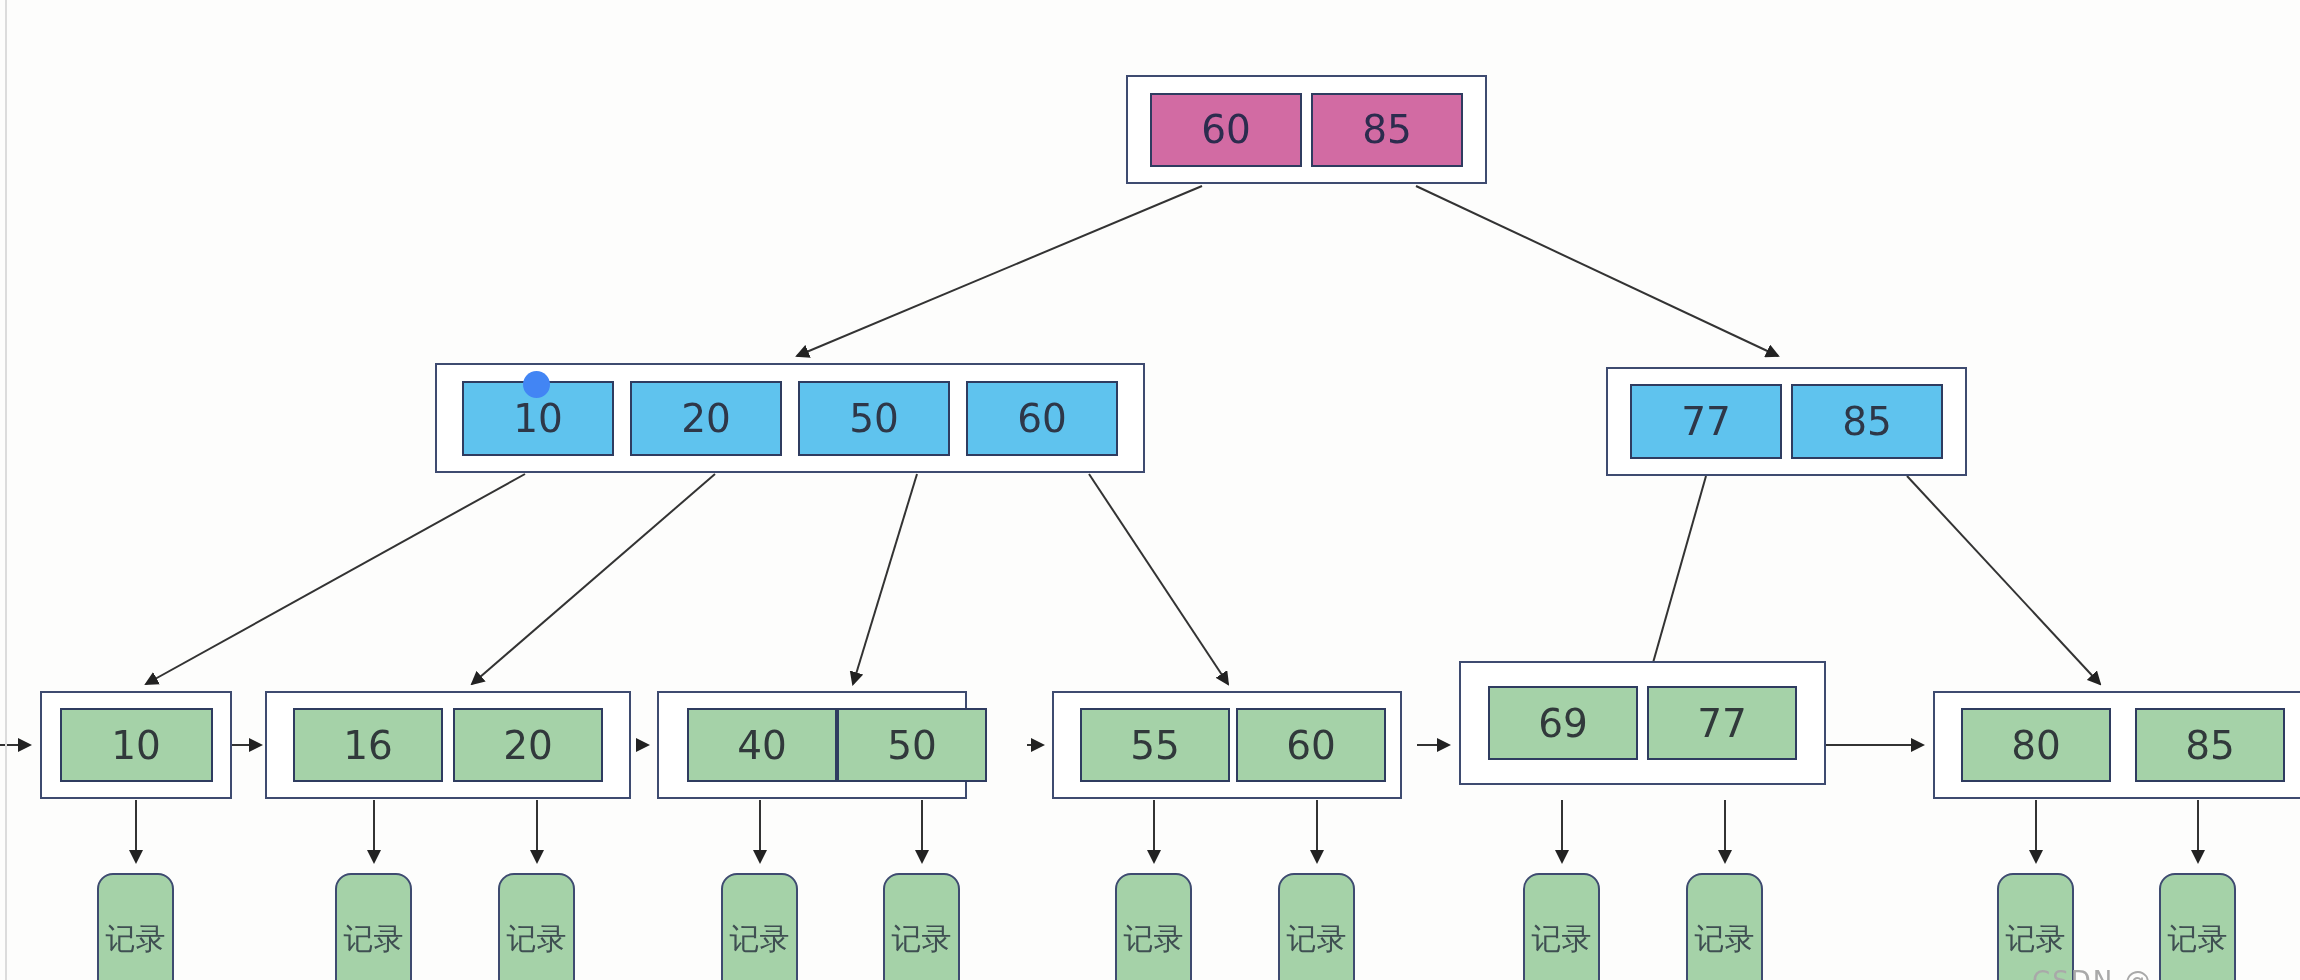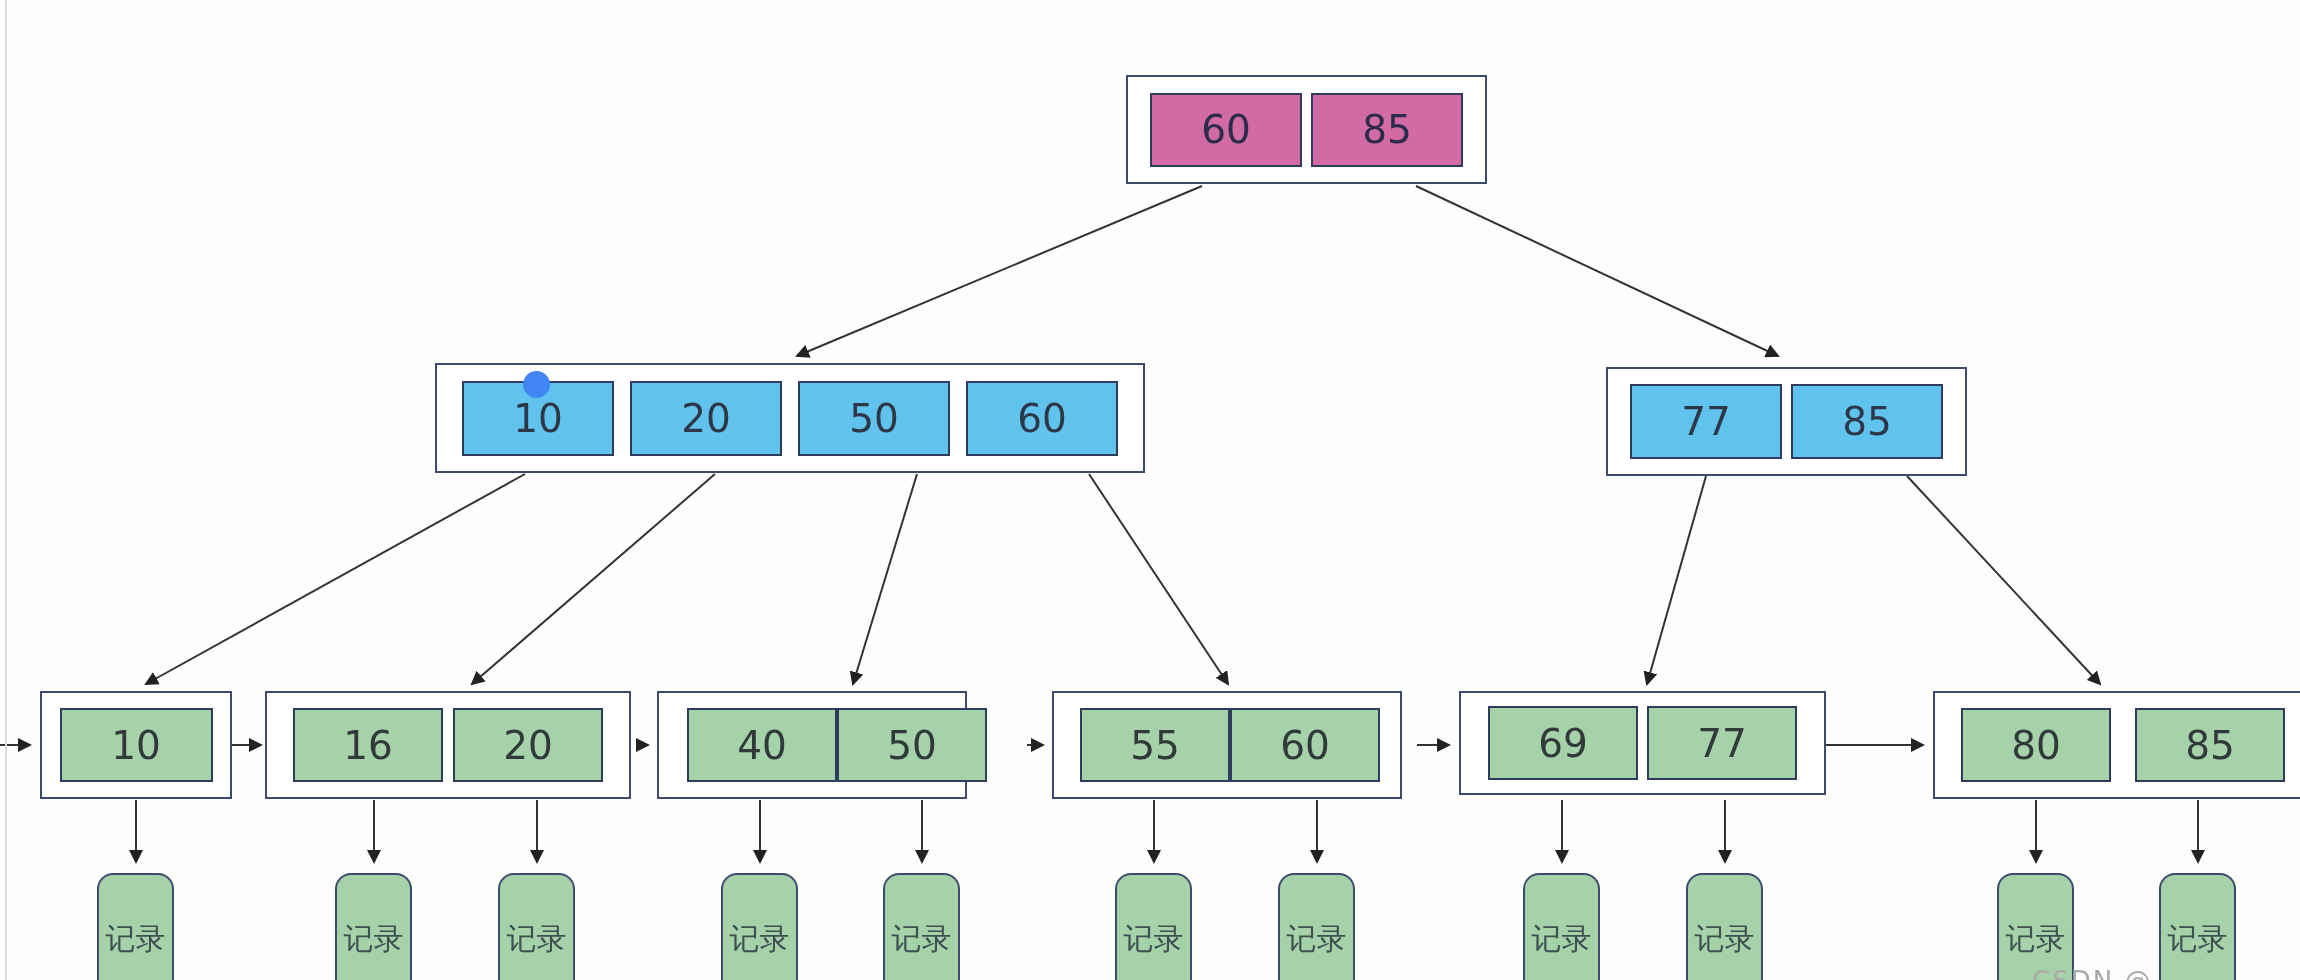--- a/index.html
+++ b/index.html
@@ -135,26 +135,26 @@
   <div class="nbox" style="left:265px;top:691px;width:366px;height:108px;padding:0 26px;">
     <div class="cell green">16</div>
     <div class="cell green">20</div>
   </div>
 
   <div class="nbox" style="left:657px;top:691px;width:310px;height:108px;padding:0 28px;">
     <div class="cell green">40</div>
     <div class="cell green">50</div>
   </div>
 
-  <div class="nbox" style="left:1052px;top:691px;width:350px;height:108px;padding:0 26px;">
+  <div class="nbox" style="left:1052px;top:691px;width:350px;height:108px;padding:0 26px;gap:6px;">
     <div class="cell green">55</div>
     <div class="cell green">60</div>
   </div>
 
-  <div class="nbox" style="left:1459px;top:691px;width:367px;height:104px;padding:0 27px;align-items:center;">
+  <div class="nbox" style="left:1459px;top:661px;width:367px;height:124px;padding:0 27px;align-items:center;">
     <div class="cell green">69</div>
     <div class="cell green">77</div>
   </div>
 
   <div class="nbox" style="left:1933px;top:691px;width:380px;height:108px;padding:16px 26px;">
     <div class="cell green">80</div>
     <div class="cell green">85</div>
   </div>
 
   <div class="rec" style="left:97px;">记录</div>

